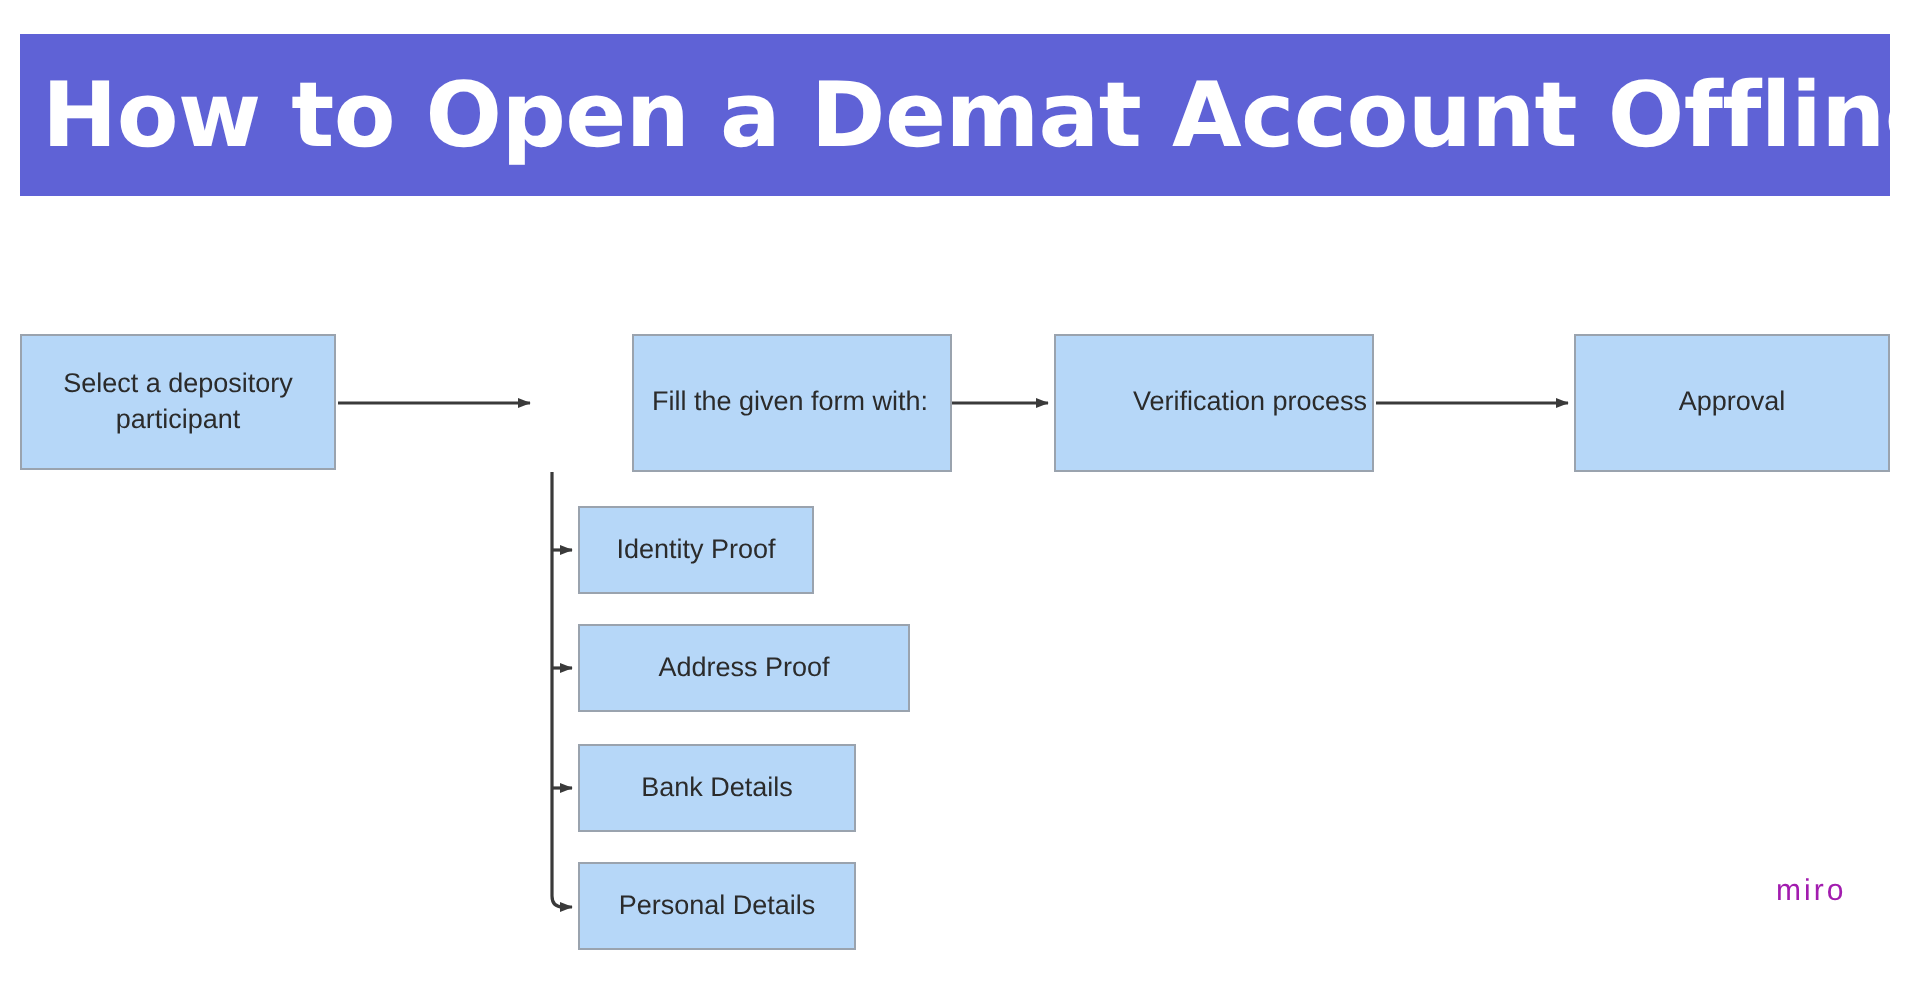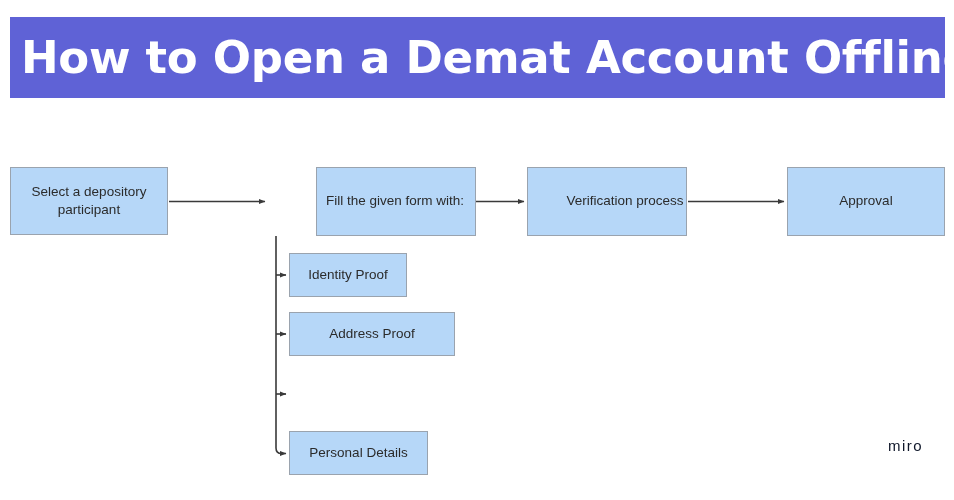--- a/index.html
+++ b/index.html
@@ -90,21 +90,21 @@
     pointer-events: none;
   }
 
   
   .watermark {
     position: absolute;
     left: 888px;
     top: 437px;
     width: 42px;
     height: 18px;
-    color: #0f172a;
+    color: #a21caf;
     font-size: 15px;
     letter-spacing: 1.5px;
     font-family: "Liberation Sans", sans-serif;
     line-height: 18px;
   }
 </style>
 </head>
 <body>
 
 <div id="canvas">
@@ -140,18 +140,19 @@
   <div class="node left-align" id="node-form">Fill the given form with:</div>
 
   <div class="node" id="node-verify">Verification process</div>
 
   <div class="node" id="node-approval">Approval</div>
 
   <div class="node" id="node-identity">Identity Proof</div>
 
   <div class="node" id="node-address">Address Proof</div>
 
+  <div class="node" id="node-bank">Bank Details</div>
 
   <div class="node" id="node-personal">Personal Details</div>
 
   <div class="watermark">miro</div>
 
 </div>
 
 </body></html>

